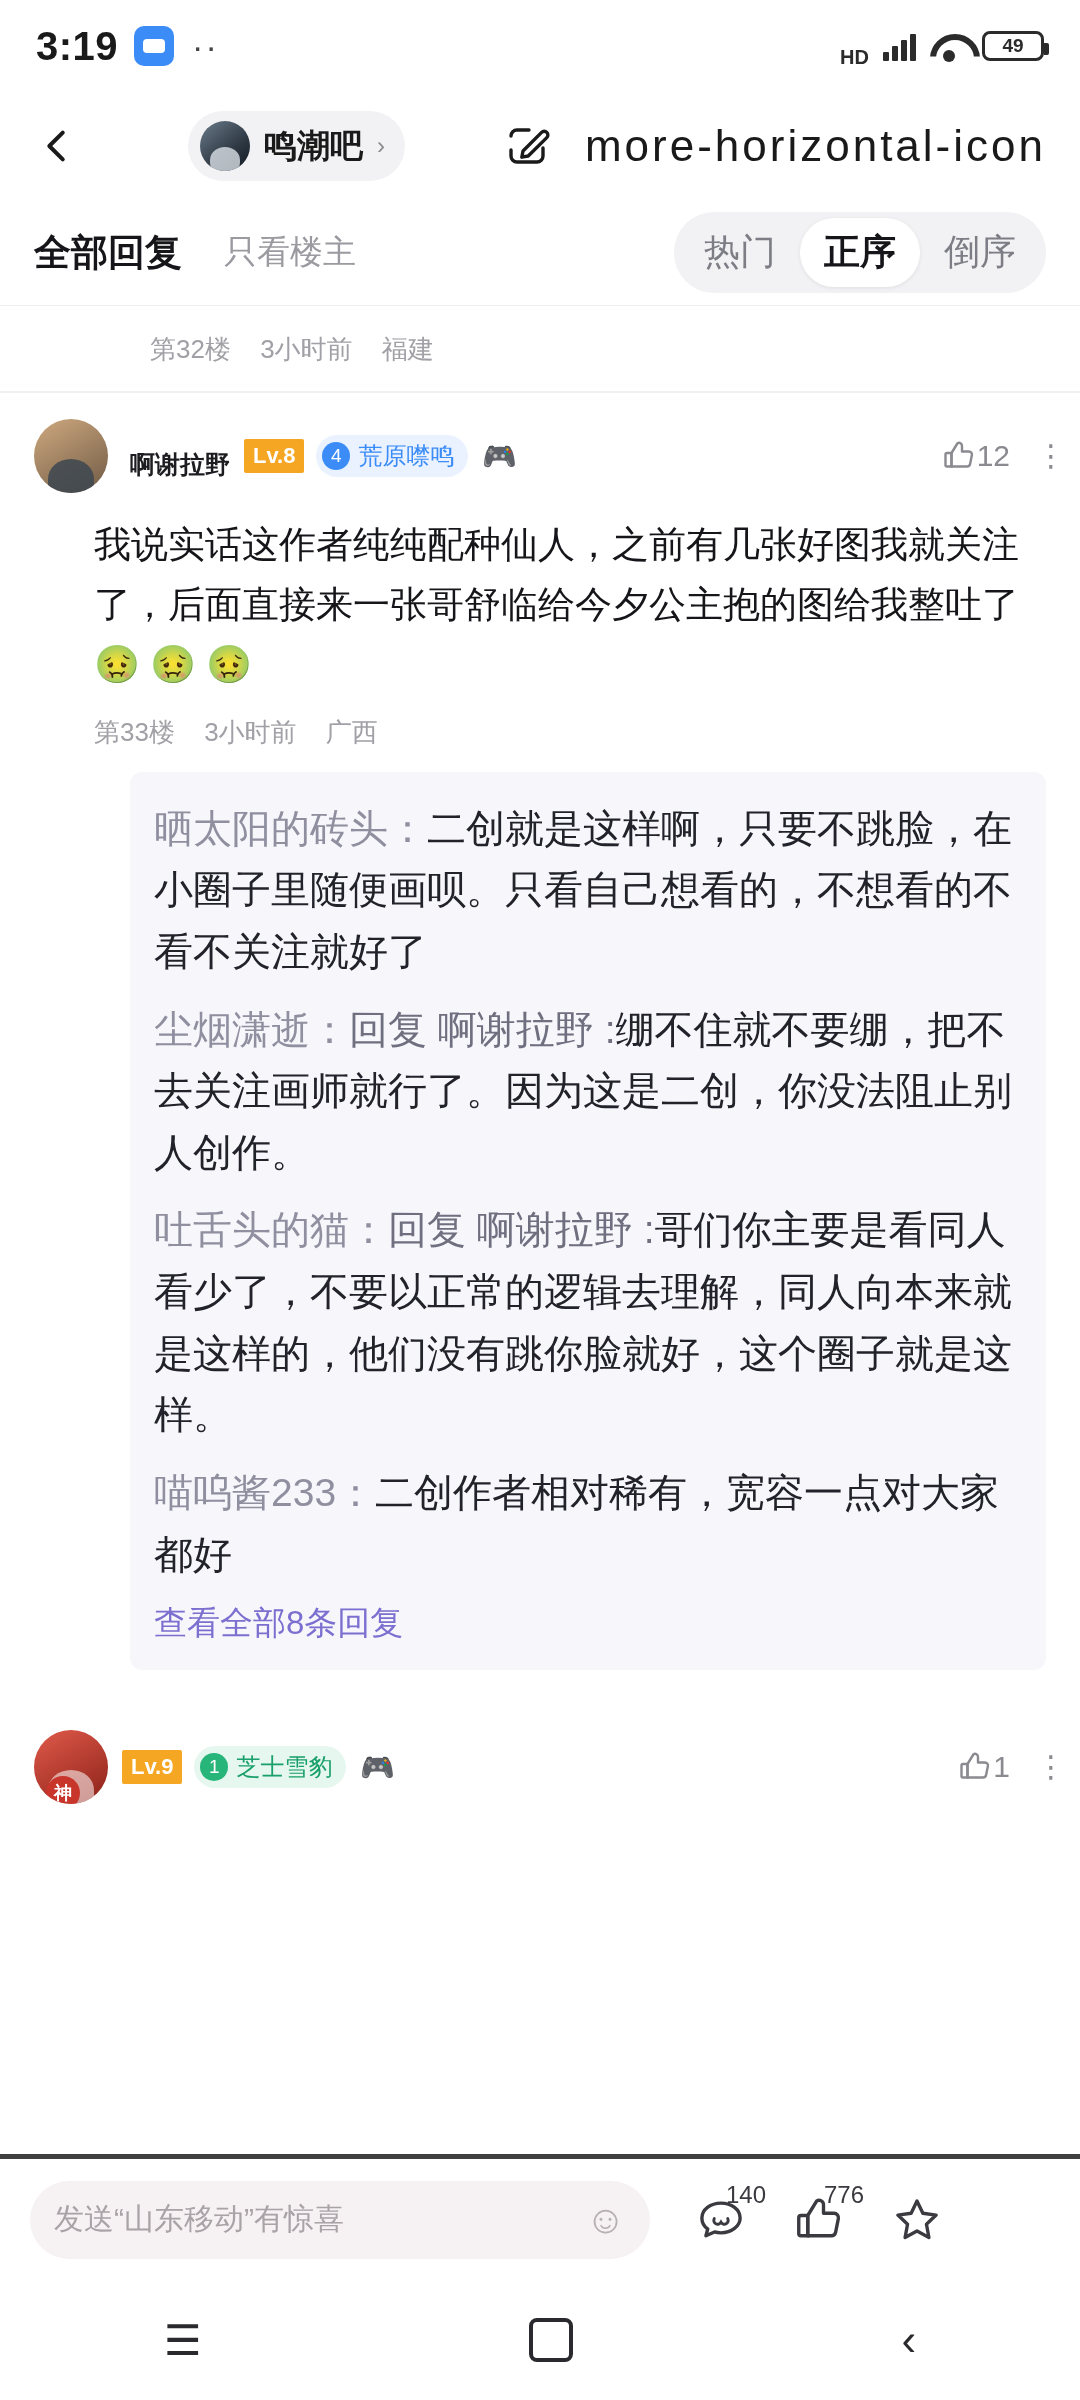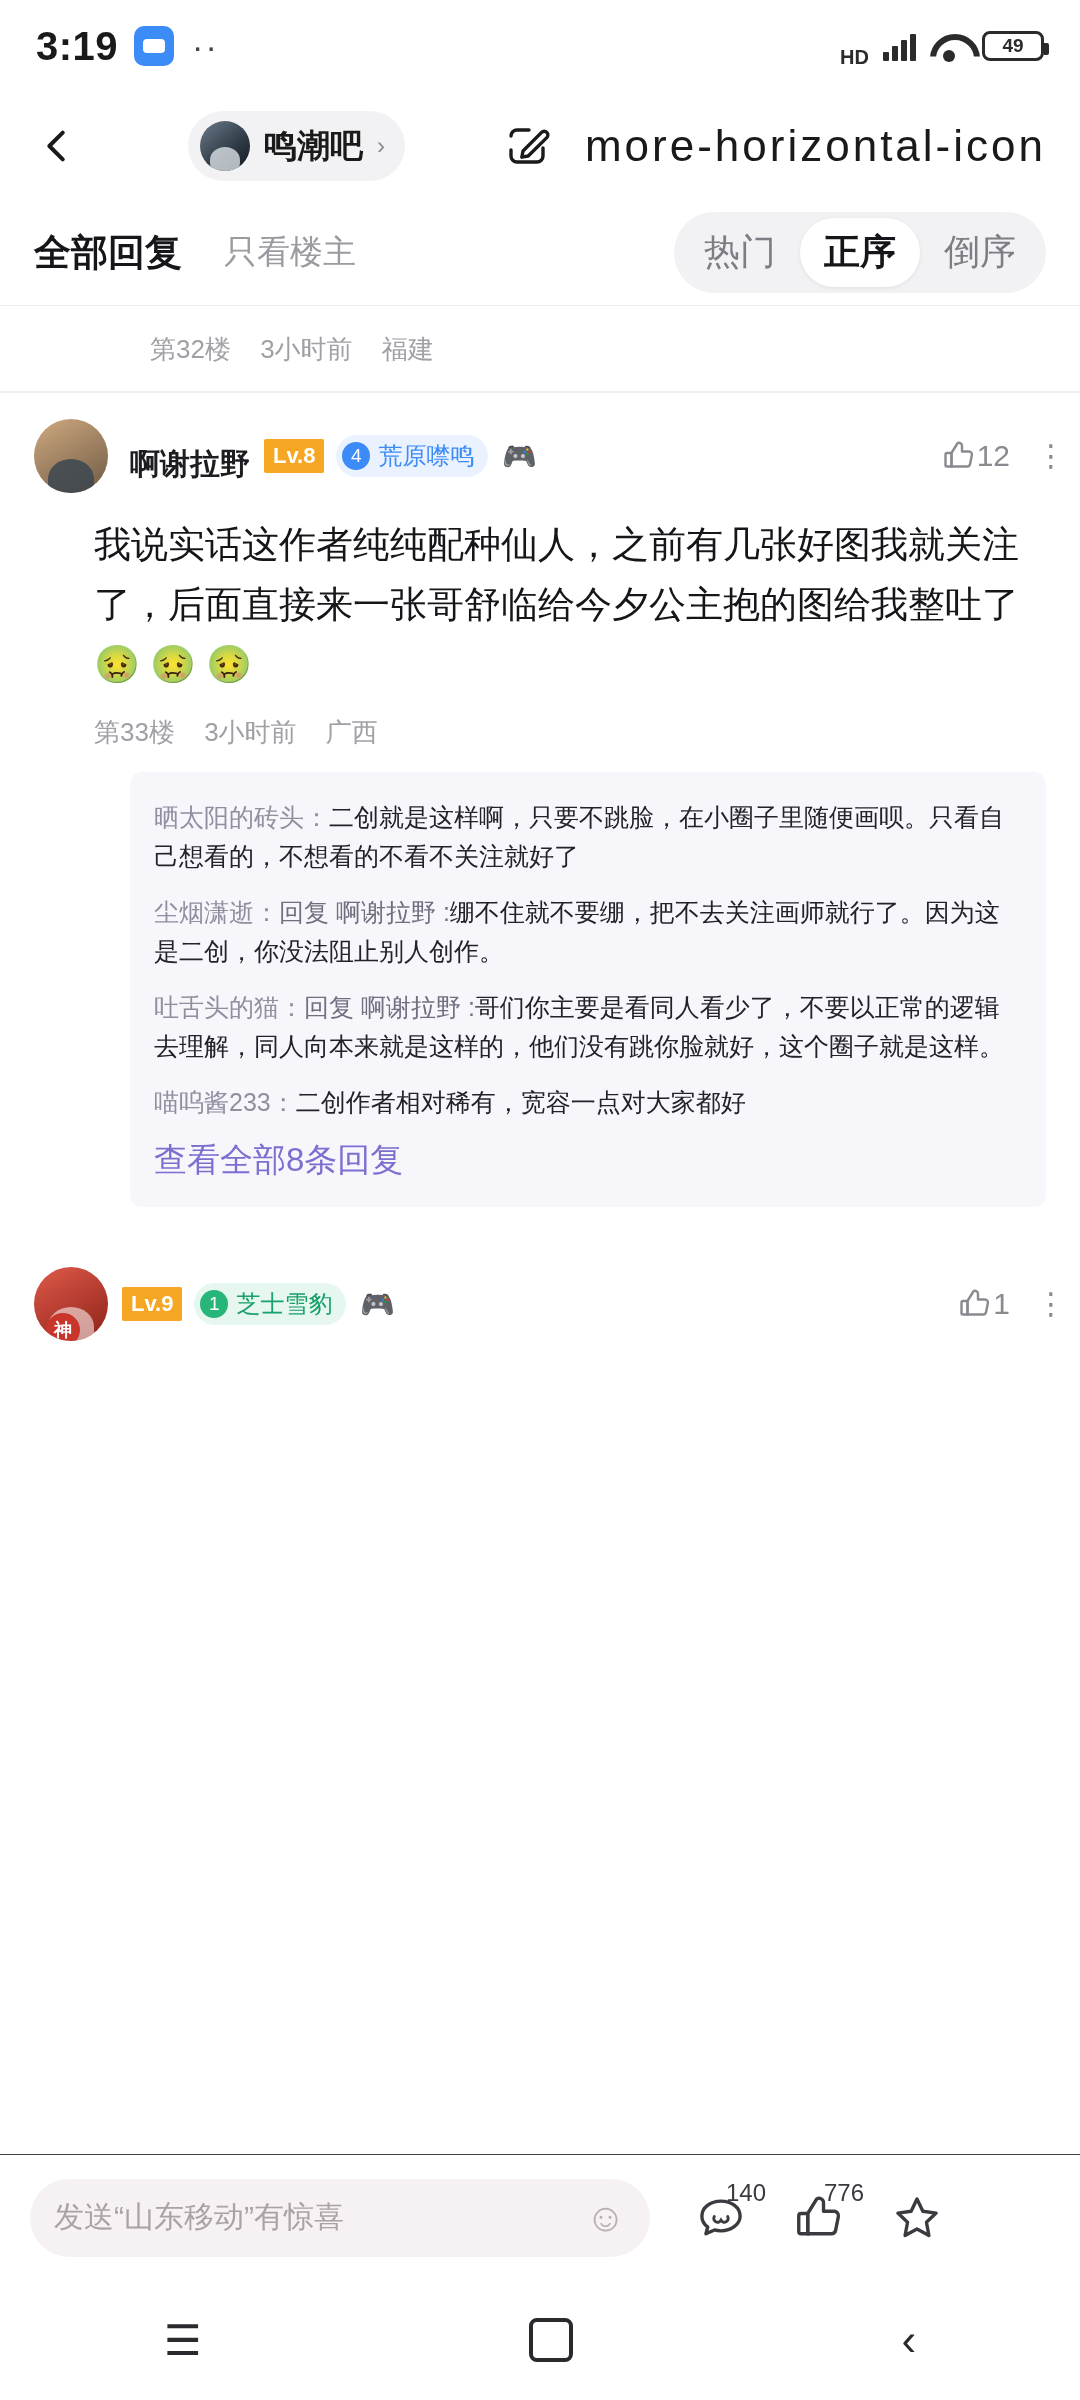--- a/index.html
+++ b/index.html
@@ -121,21 +121,21 @@
     background: rgba(60,70,80,.85);
   }
   .avatar.a2 { background: linear-gradient(150deg,#e05a4a,#8b2118); }
   .avatar.a2::after { background: rgba(255,255,255,.55); }
   .av-badge {
     position: absolute; left: 12px; top: 46px; z-index: 3;
     width: 34px; height: 34px; border-radius: 50%;
     background: #c8352b; color: #fff; font-size: 18px;
     display: flex; align-items: center; justify-content: center; font-weight: 700;
   }
-  .author { font-size: 30px; font-weight: 700; margin-left: 22px; color: #1d1d21; margin-top: 16px; }
+  .author { font-size: 25px; font-weight: 700; margin-left: 22px; color: #1d1d21; margin-top: 16px; }
   .author.red { color: #e8453c; }
   .lv {
     margin-left: 14px; background: #f5a623; color: #fff;
     font-size: 22px; font-weight: 700; border-radius: 2px; padding: 4px 9px;
   }
   .tagpill {
     margin-left: 12px; display: flex; align-items: center; gap: 8px;
     background: #eaf2ff; border-radius: 22px; padding: 5px 14px 5px 6px;
   }
   .tagpill.green { background: #e6f7ef; }
@@ -155,33 +155,33 @@
     font-size: 37px; line-height: 1.62; color: #16161a;
     padding: 22px 6px 0 60px;
   }
 
   
   .replies {
     margin: 22px 34px 0 130px;
     background: #f7f6fb; border-radius: 12px;
     padding: 26px 24px 24px;
   }
-  .reply { font-size: 25px; line-height: 1.58; color: #22222a; margin-bottom: 16px; }
+  .reply { font-size: 39px; line-height: 1.58; color: #22222a; margin-bottom: 16px; }
   .reply .rname { color: #8f8fa0; }
   .reply .rto { color: #6f6f80; }
   .more-replies { font-size: 33px; color: #7b6fd0; margin-top: 6px; }
 
   
   .stub { padding: 26px 34px 0; }
 
   
   .inputbar {
     flex: 0 0 126px; height: 126px;
     display: flex; align-items: center; padding: 0 30px;
-    border-top: 1px solid #404040; background: #fff;
+    border-top: 5px solid #404040; background: #fff;
   }
   .inputbox {
     flex: 0 0 620px; height: 78px; background: #f6f2f4; border-radius: 40px;
     display: flex; align-items: center; padding: 0 24px;
   }
   .inputbox .ph { font-size: 30px; color: #a9a2a6; }
   .inputbox .smiley { margin-left: auto; font-size: 40px; color: #b7b0b4; }
   .act { position: relative; margin-left: 44px; display: flex; align-items: center; justify-content: center; }
   .act svg { width: 54px; height: 54px; }
   .act .cnt {

